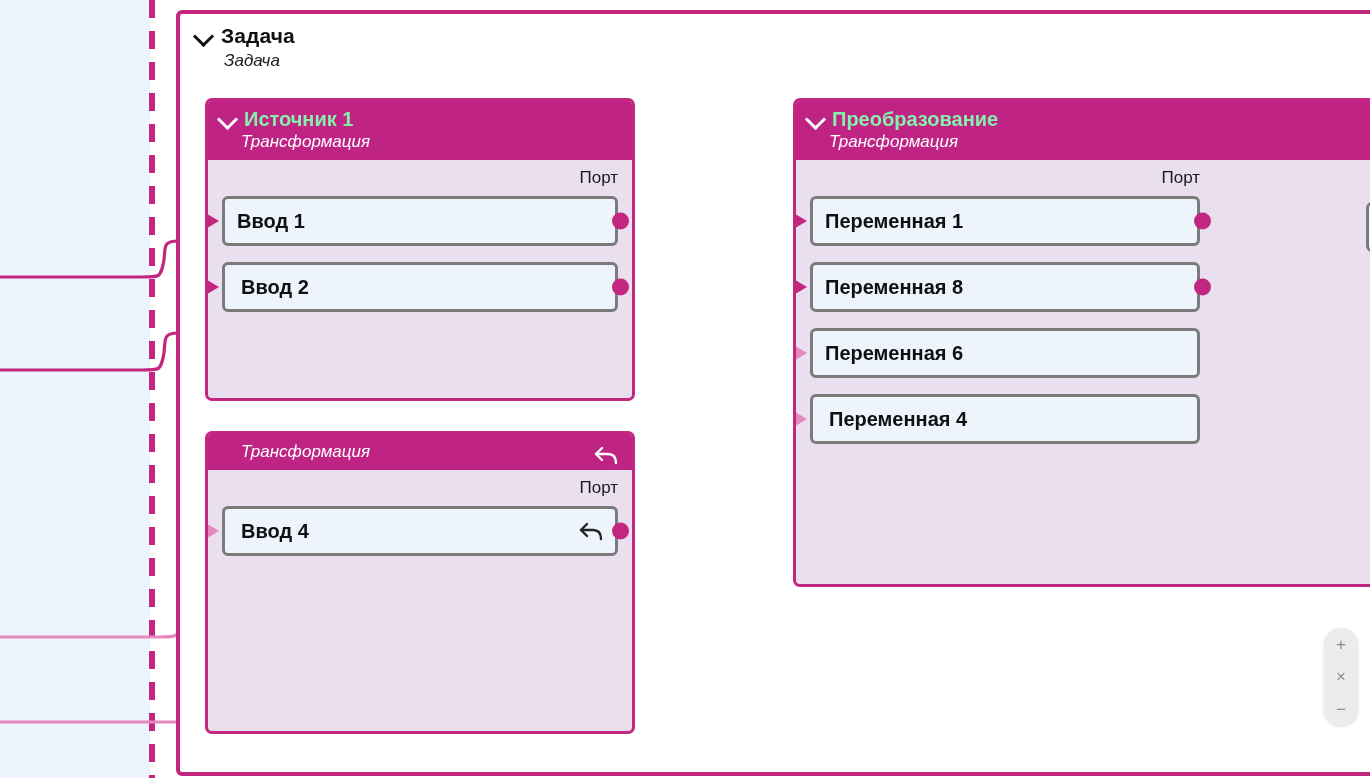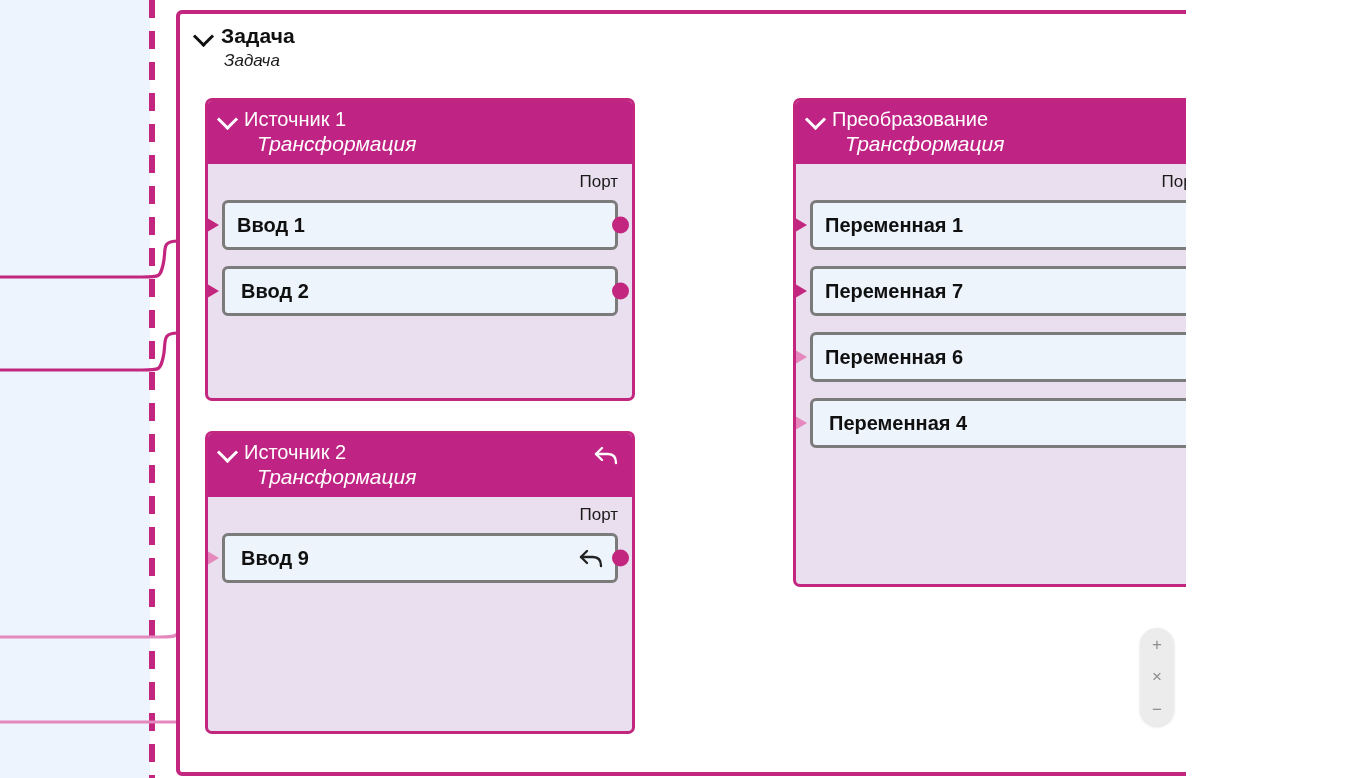--- a/index.html
+++ b/index.html
@@ -4,21 +4,21 @@
 <style>
   * { box-sizing: border-box; margin: 0; padding: 0; }
   html, body {
     width: 1370px; height: 778px;
     overflow: hidden;
     font-family: "Liberation Sans", sans-serif;
     background: #ffffff;
   }
   #canvas {
     position: relative;
-    width: 1186px; height: 778px;
+    width: 1370px; height: 778px;
     background: #ffffff;
     overflow: hidden;
   }
 
   
   .left-panel {
     position: absolute; left: 0; top: 0;
     width: 150px; height: 778px;
     background: #edf4fd;
   }
@@ -69,26 +69,26 @@
     background: #eadfee;
     overflow: hidden;
   }
   .node-header {
     background: #bf2484;
     padding: 7px 12px 8px 10px;
     position: relative;
   }
   .node-title-row { display: flex; align-items: center; gap: 7px; }
   .node-title {
-    font-size: 20px; font-weight: normal; color: #ffffff;
+    font-size: 20px; font-weight: bold; color: #86efac;
     white-space: nowrap;
   }
   .node-subtitle {
-    font-size: 21px; font-style: italic; color: #ffffff;
-    margin-left: 39px; margin-top: 1px; white-space: nowrap;
+    font-size: 17px; font-style: italic; color: #ffffff;
+    margin-left: 23px; margin-top: 1px; white-space: nowrap;
   }
   .header-action {
     position: absolute; right: 12px; top: 10px;
   }
   .node-body { padding: 6px 14px 16px 14px; }
   .port-group-label {
     text-align: right; font-size: 17px; color: #1a1a1a;
     margin: 2px 0 8px 0;
   }
   .port {
@@ -224,39 +224,35 @@
       <div class="port">
         <span class="port-arrow"></span>
         <span class="port-label">Ввод 2</span>
         <span class="port-dot"></span>
       </div>
     </div>
   </div>
 
   <div class="node" style="left:205px; top:431px; width:430px; height:303px;">
     <div class="node-header">
-      <div class="node-title-row">
-        <span class="chevron" style="color:#ffffff;"></span>
-        <span class="node-title">Источник 2</span>
-      </div>
       <div class="node-subtitle">Трансформация</div>
       <span class="header-action">
         <svg width="26" height="22" viewBox="0 0 26 22" fill="none">
           <path d="M8 4 L2 10 L8 16" stroke="#ffffff" stroke-width="2.4" stroke-linecap="round" stroke-linejoin="round"></path>
           <path d="M2 10 H14 C19 10 22 13 22 19" stroke="#ffffff" stroke-width="2.4" stroke-linecap="round" fill="none"></path>
         </svg>
       </span>
     </div>
     <div class="node-body">
       <div class="port-group-label">Порт</div>
 
 
       <div class="port">
         <span class="port-arrow light"></span>
-        <span class="port-label">Ввод 9</span>
+        <span class="port-label">Ввод 4</span>
         <span class="port-action">
           <svg width="26" height="22" viewBox="0 0 26 22" fill="none">
             <path d="M8 4 L2 10 L8 16" stroke="#222222" stroke-width="2.4" stroke-linecap="round" stroke-linejoin="round"></path>
             <path d="M2 10 H14 C19 10 22 13 22 19" stroke="#222222" stroke-width="2.4" stroke-linecap="round" fill="none"></path>
           </svg>
         </span>
         <span class="port-dot"></span>
       </div>
     </div>
   </div>
@@ -273,21 +269,21 @@
       <div class="port-group-label">Порт</div>
 
       <div class="port">
         <span class="port-arrow"></span>
         <span class="port-label">Переменная 1</span>
         <span class="port-dot"></span>
       </div>
 
       <div class="port">
         <span class="port-arrow"></span>
-        <span class="port-label">Переменная 7</span>
+        <span class="port-label">Переменная 8</span>
         <span class="port-dot"></span>
       </div>
 
       <div class="port">
         <span class="port-arrow light"></span>
         <span class="port-label">Переменная 6</span>
       </div>
 
       <div class="port">
         <span class="port-arrow light"></span>

